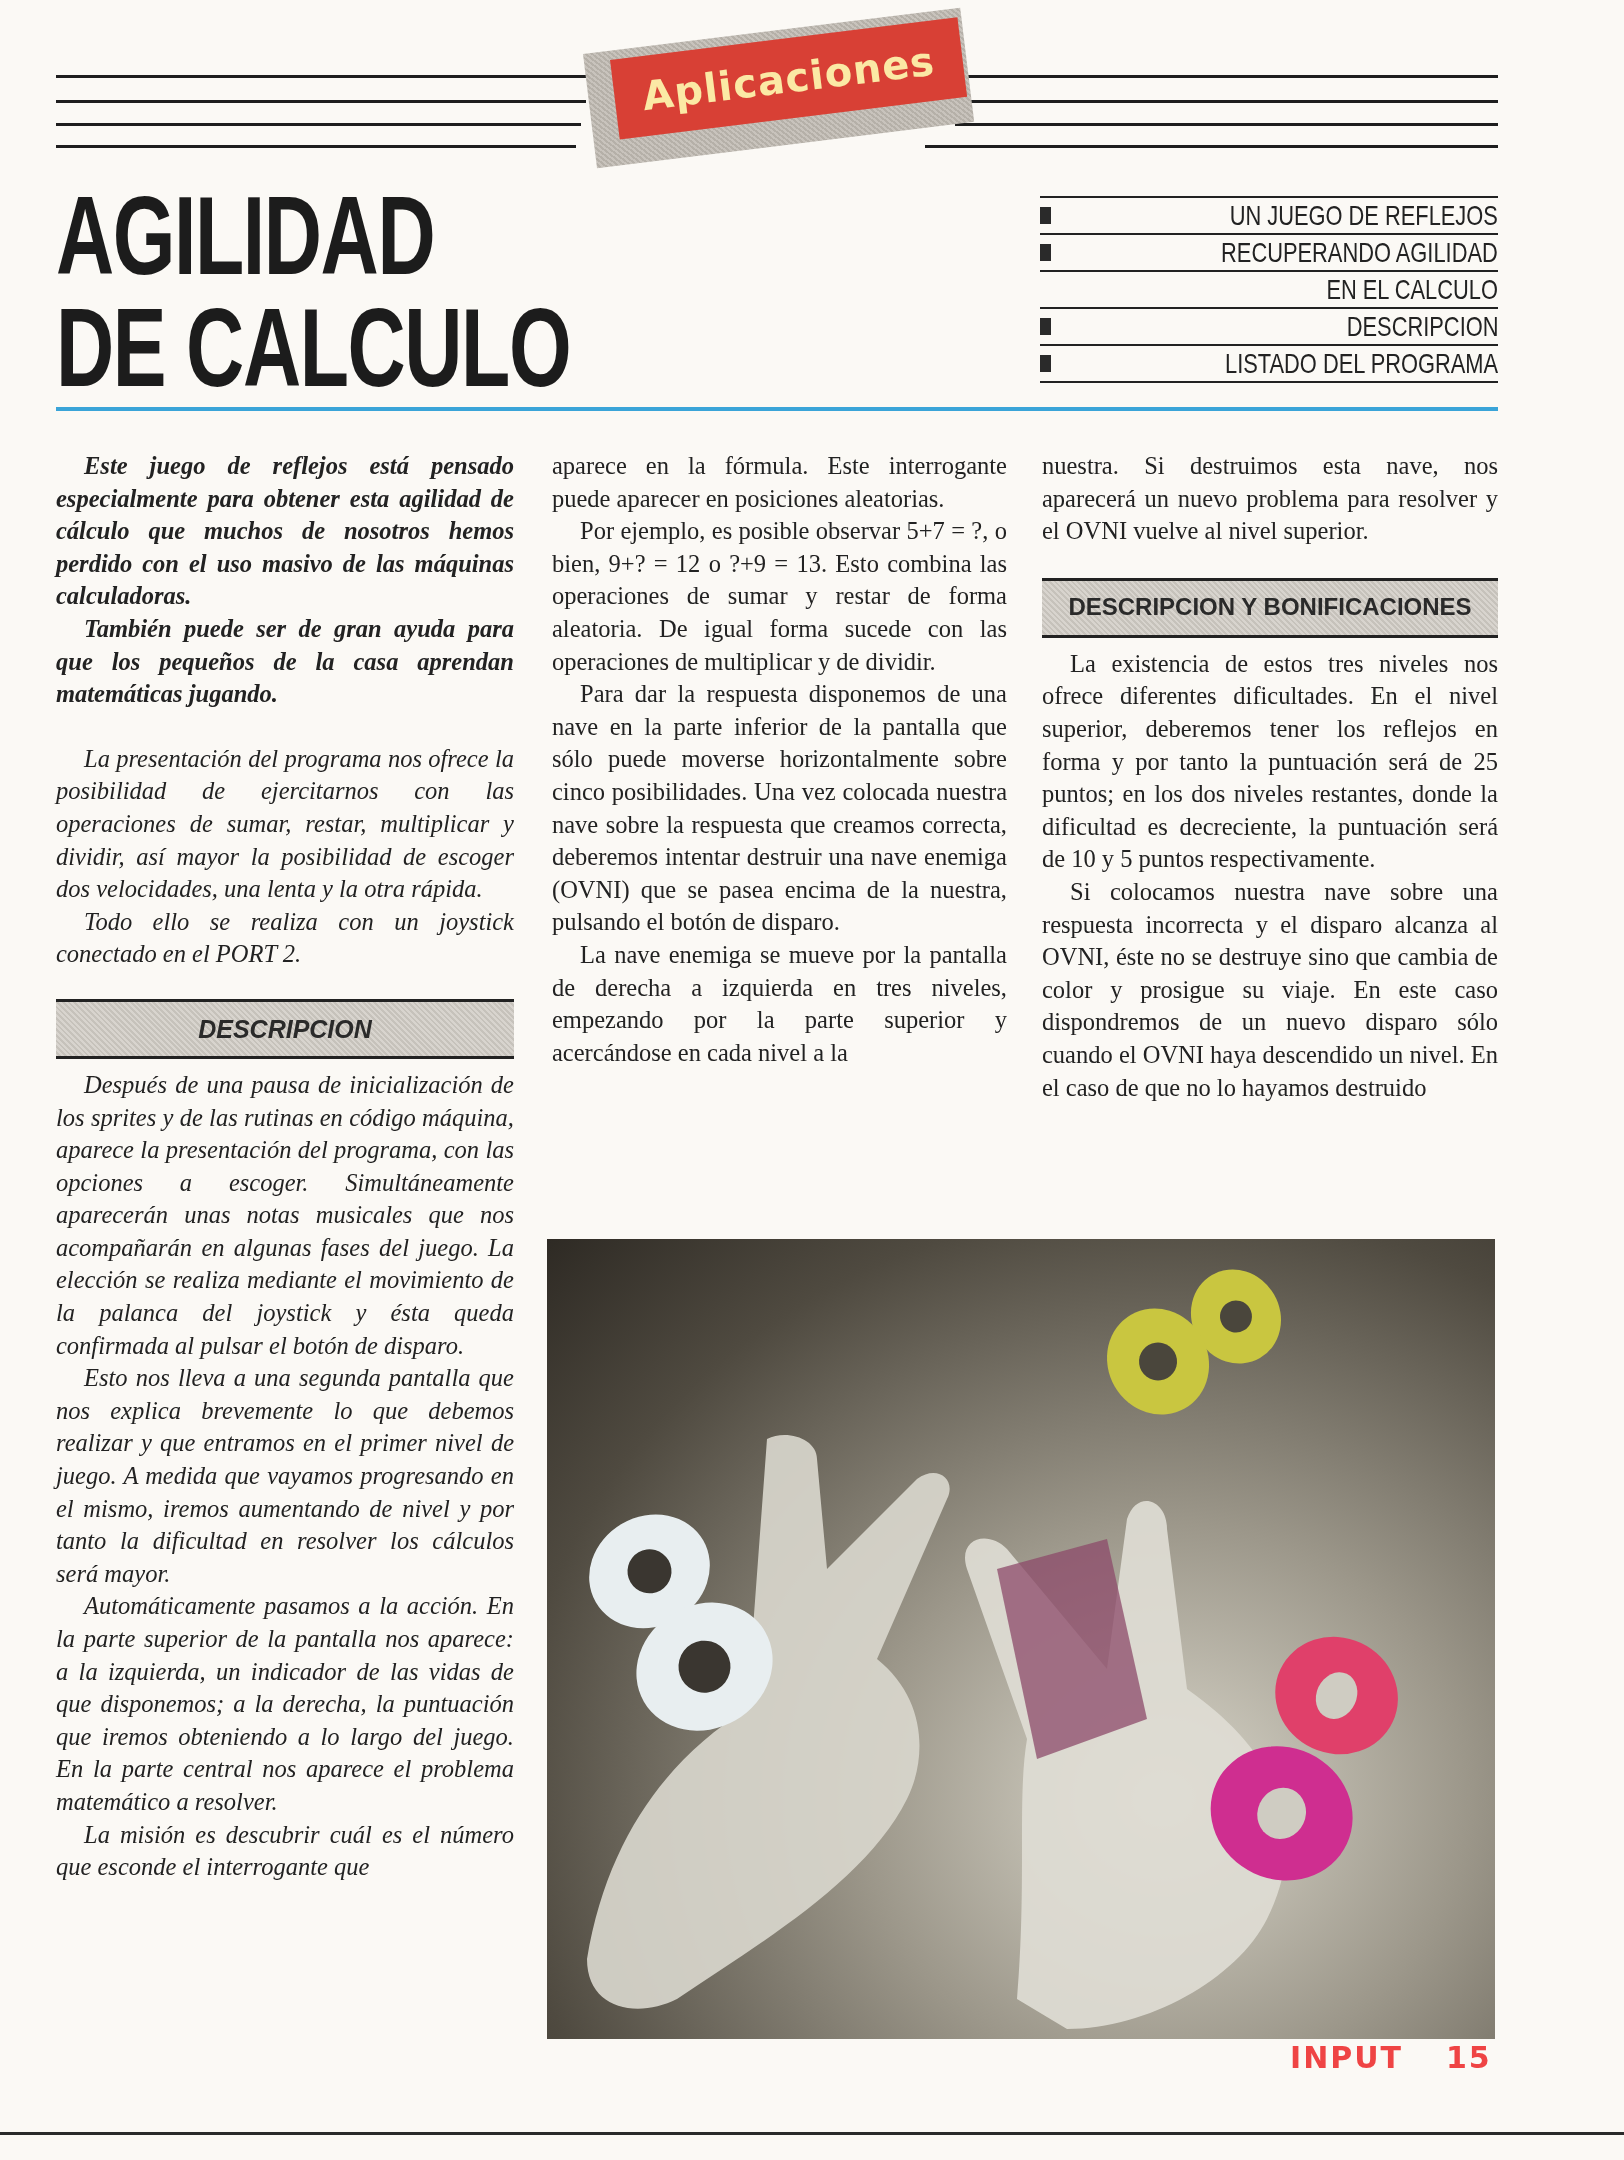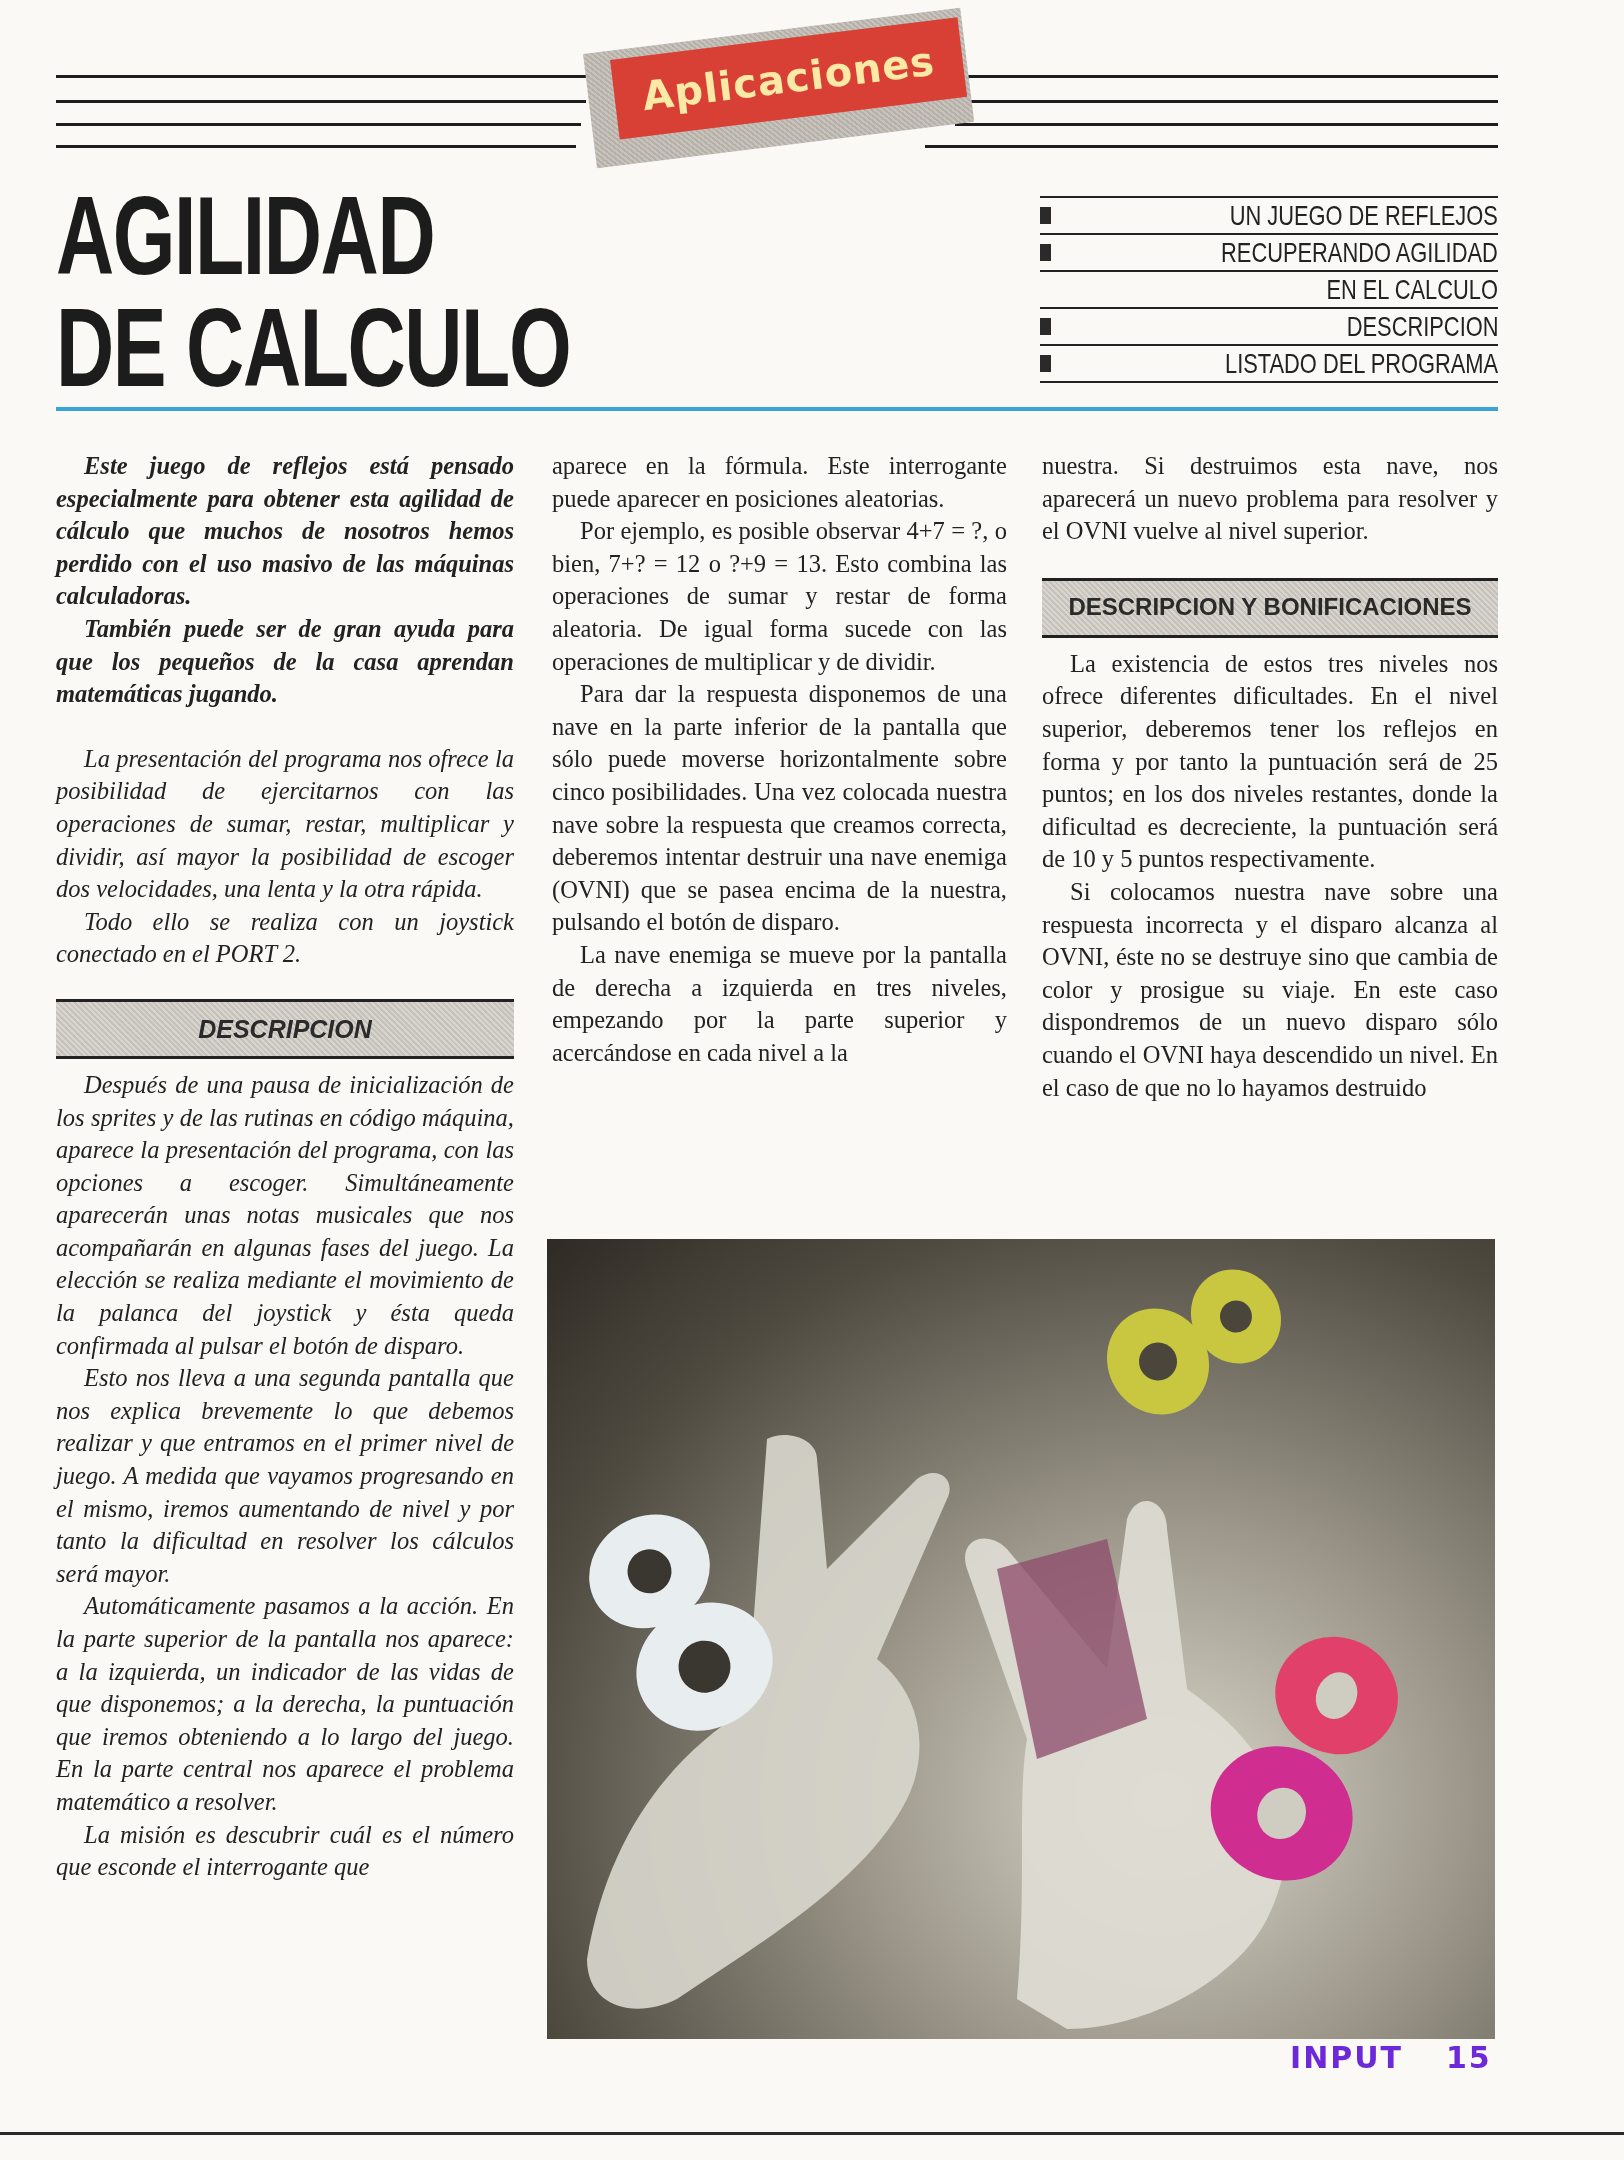--- a/index.html
+++ b/index.html
@@ -56,21 +56,21 @@
     background: repeating-linear-gradient(45deg, #d8d4ce 0 2px, #c6c2bb 2px 4px);
     height: 54px; display: flex; align-items: center; justify-content: center;
     font-family: "Liberation Sans", sans-serif; font-weight: bold; font-size: 25px; color: #2a2a2a;
   }
   .photo {
     position: absolute; left: 547px; top: 1239px; width: 948px; height: 800px; overflow: hidden;
     background: radial-gradient(ellipse at 65% 70%, #d9d6ca 0%, #9c978a 35%, #4f4a40 75%, #2e2a24 100%);
   }
   .footer {
     position: absolute; left: 1290px; top: 2040px;
-    font-family: "DejaVu Sans", sans-serif; font-weight: bold; font-size: 30px; letter-spacing: 2px; color: #6d28d9;
+    font-family: "DejaVu Sans", sans-serif; font-weight: bold; font-size: 30px; letter-spacing: 2px; color: #ef4444;
   }
   .bottom-rule { position: absolute; left: 0; top: 2132px; width: 1624px; height: 3px; background: #2a2a2a; }
 </style>
 </head>
 <body>
 
 <div class="hline" style="left:56px;top:75px;width:535px;"></div>
 <div class="hline" style="left:56px;top:100px;width:530px;"></div>
 <div class="hline" style="left:56px;top:123px;width:525px;"></div>
 <div class="hline" style="left:56px;top:145px;width:520px;"></div>
@@ -121,21 +121,21 @@
   <p>Todo ello se realiza con un joystick conectado en el PORT 2.</p>
   <div class="section-head">DESCRIPCION</div>
   <p>Después de una pausa de inicialización de los sprites y de las rutinas en código máquina, aparece la presentación del programa, con las opciones a escoger. Simultáneamente aparecerán unas notas musicales que nos acompañarán en algunas fases del juego. La elección se realiza mediante el movimiento de la palanca del joystick y ésta queda confirmada al pulsar el botón de disparo.</p>
   <p>Esto nos lleva a una segunda pantalla que nos explica brevemente lo que debemos realizar y que entramos en el primer nivel de juego. A medida que vayamos progresando en el mismo, iremos aumentando de nivel y por tanto la dificultad en resolver los cálculos será mayor.</p>
   <p>Automáticamente pasamos a la acción. En la parte superior de la pantalla nos aparece: a la izquierda, un indicador de las vidas de que disponemos; a la derecha, la puntuación que iremos obteniendo a lo largo del juego. En la parte central nos aparece el problema matemático a resolver.</p>
   <p>La misión es descubrir cuál es el número que esconde el interrogante que</p>
 </div>
 
 <div class="col" style="left:552px;top:450px;width:455px;">
   <p class="noindent">aparece en la fórmula. Este interrogante puede aparecer en posiciones aleatorias.</p>
-  <p>Por ejemplo, es posible observar 4+7 = ?, o bien, 7+? = 12 o ?+9 = 13. Esto combina las operaciones de sumar y restar de forma aleatoria. De igual forma sucede con las operaciones de multiplicar y de dividir.</p>
+  <p>Por ejemplo, es posible observar 5+7 = ?, o bien, 9+? = 12 o ?+9 = 13. Esto combina las operaciones de sumar y restar de forma aleatoria. De igual forma sucede con las operaciones de multiplicar y de dividir.</p>
   <p>Para dar la respuesta disponemos de una nave en la parte inferior de la pantalla que sólo puede moverse horizontalmente sobre cinco posibilidades. Una vez colocada nuestra nave sobre la respuesta que creamos correcta, deberemos intentar destruir una nave enemiga (OVNI) que se pasea encima de la nuestra, pulsando el botón de disparo.</p>
   <p>La nave enemiga se mueve por la pantalla de derecha a izquierda en tres niveles, empezando por la parte superior y acercándose en cada nivel a la</p>
 </div>
 
 <div class="col" style="left:1042px;top:450px;width:456px;">
   <p class="noindent">nuestra. Si destruimos esta nave, nos aparecerá un nuevo problema para resolver y el OVNI vuelve al nivel superior.</p>
   <div class="section-head" style="font-size:24px;margin-top:30px;">DESCRIPCION Y BONIFICACIONES</div>
   <p>La existencia de estos tres niveles nos ofrece diferentes dificultades. En el nivel superior, deberemos tener los reflejos en forma y por tanto la puntuación será de 25 puntos; en los dos niveles restantes, donde la dificultad es decreciente, la puntuación será de 10 y 5 puntos respectivamente.</p>
   <p>Si colocamos nuestra nave sobre una respuesta incorrecta y el disparo alcanza al OVNI, éste no se destruye sino que cambia de color y prosigue su viaje. En este caso dispondremos de un nuevo disparo sólo cuando el OVNI haya descendido un nivel. En el caso de que no lo hayamos destruido</p>
 </div>

